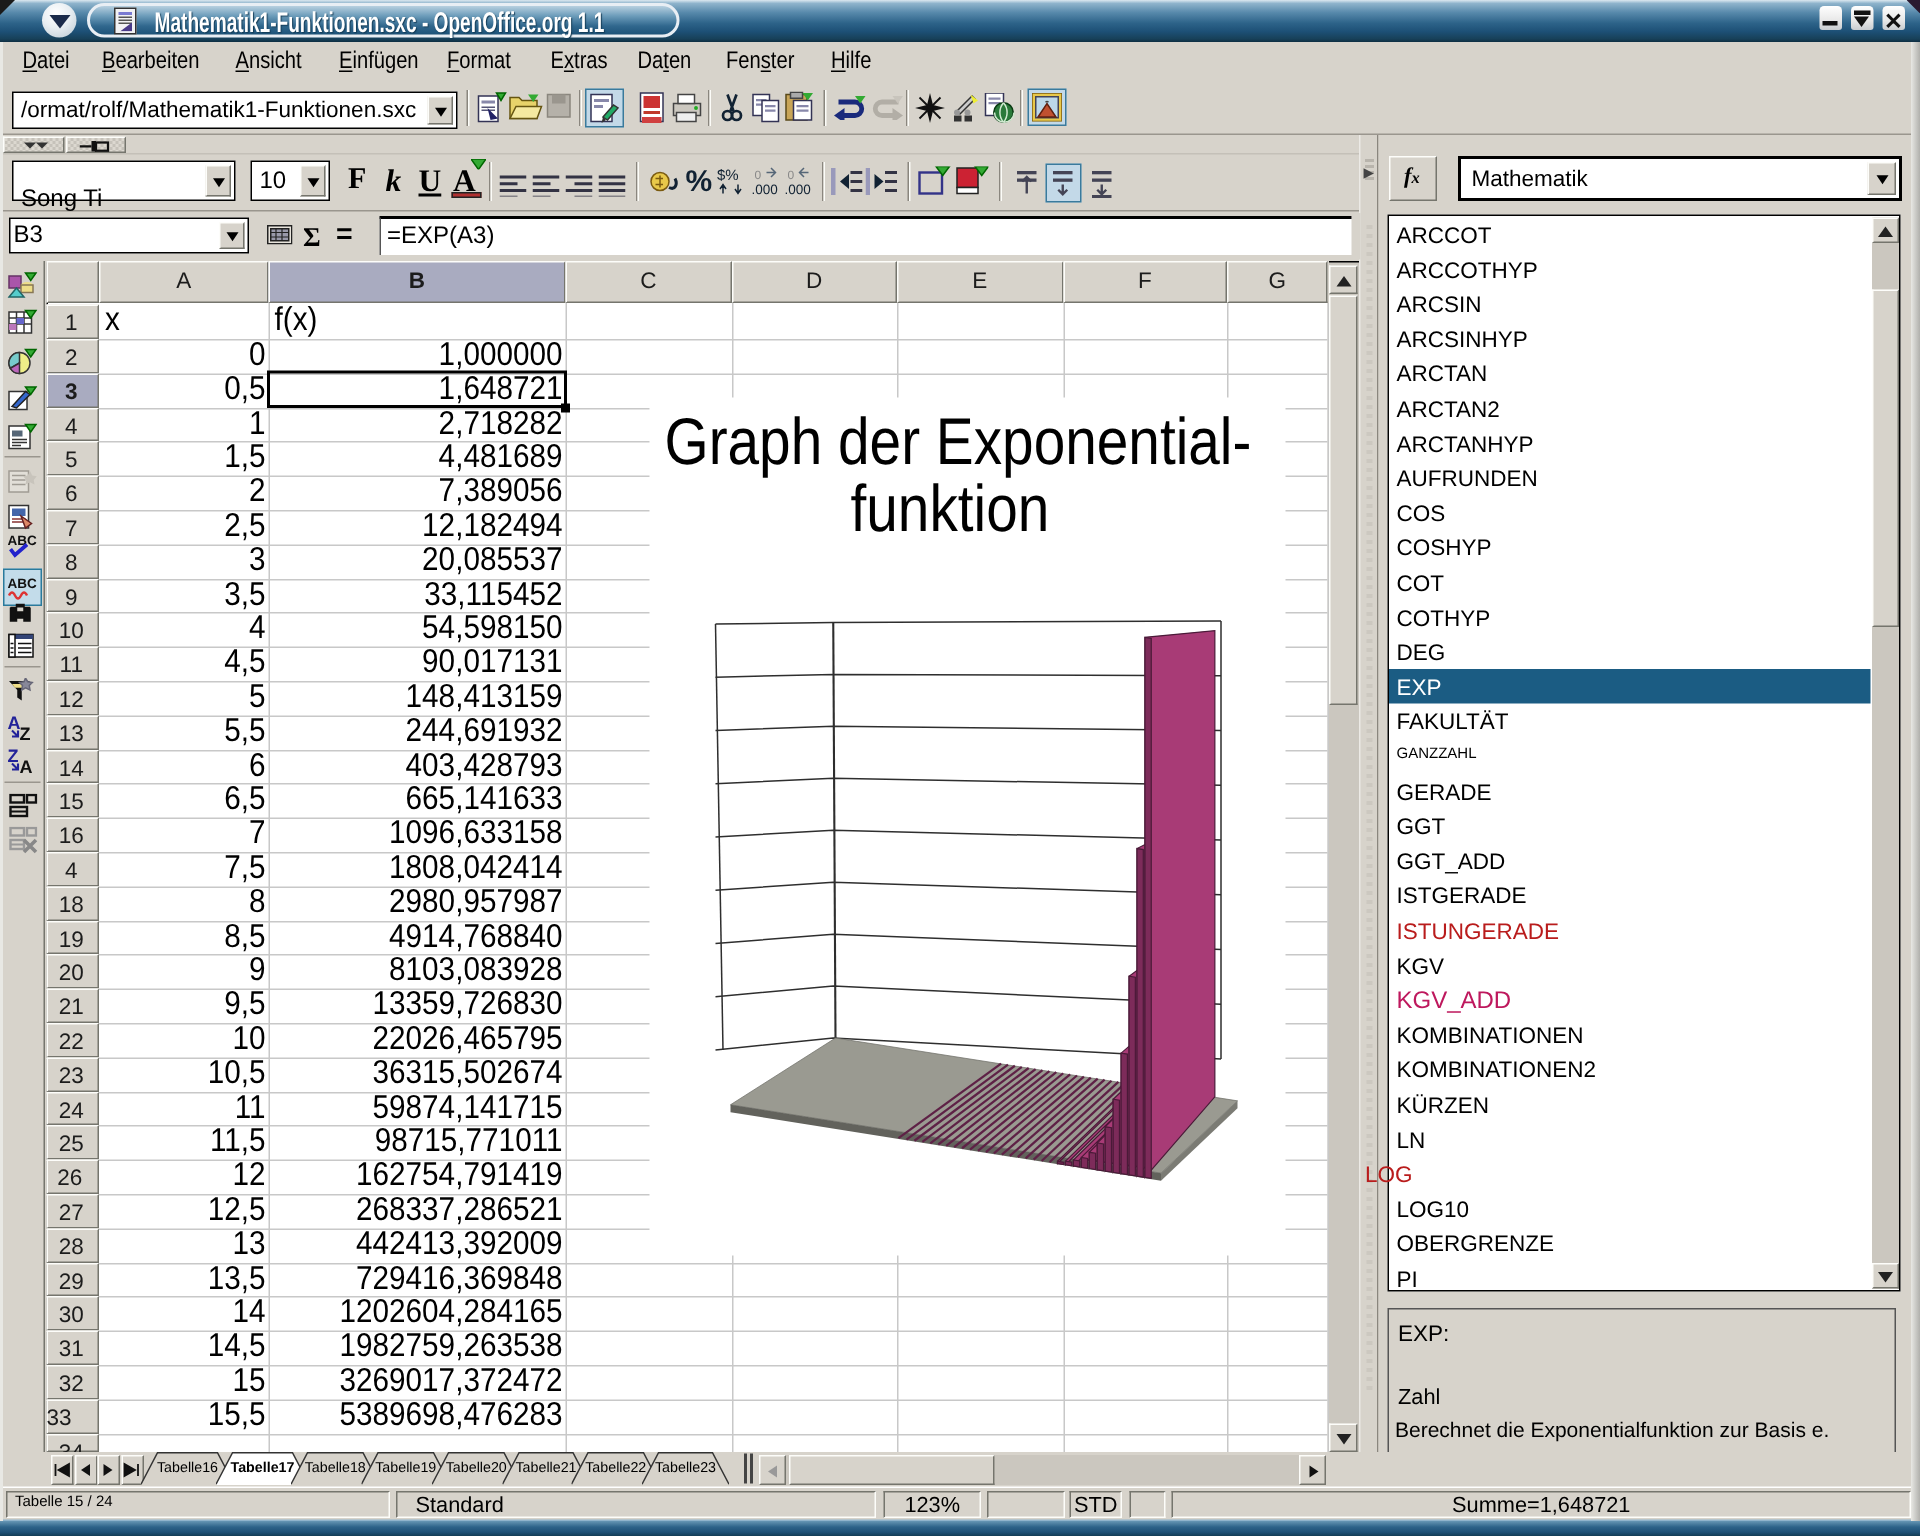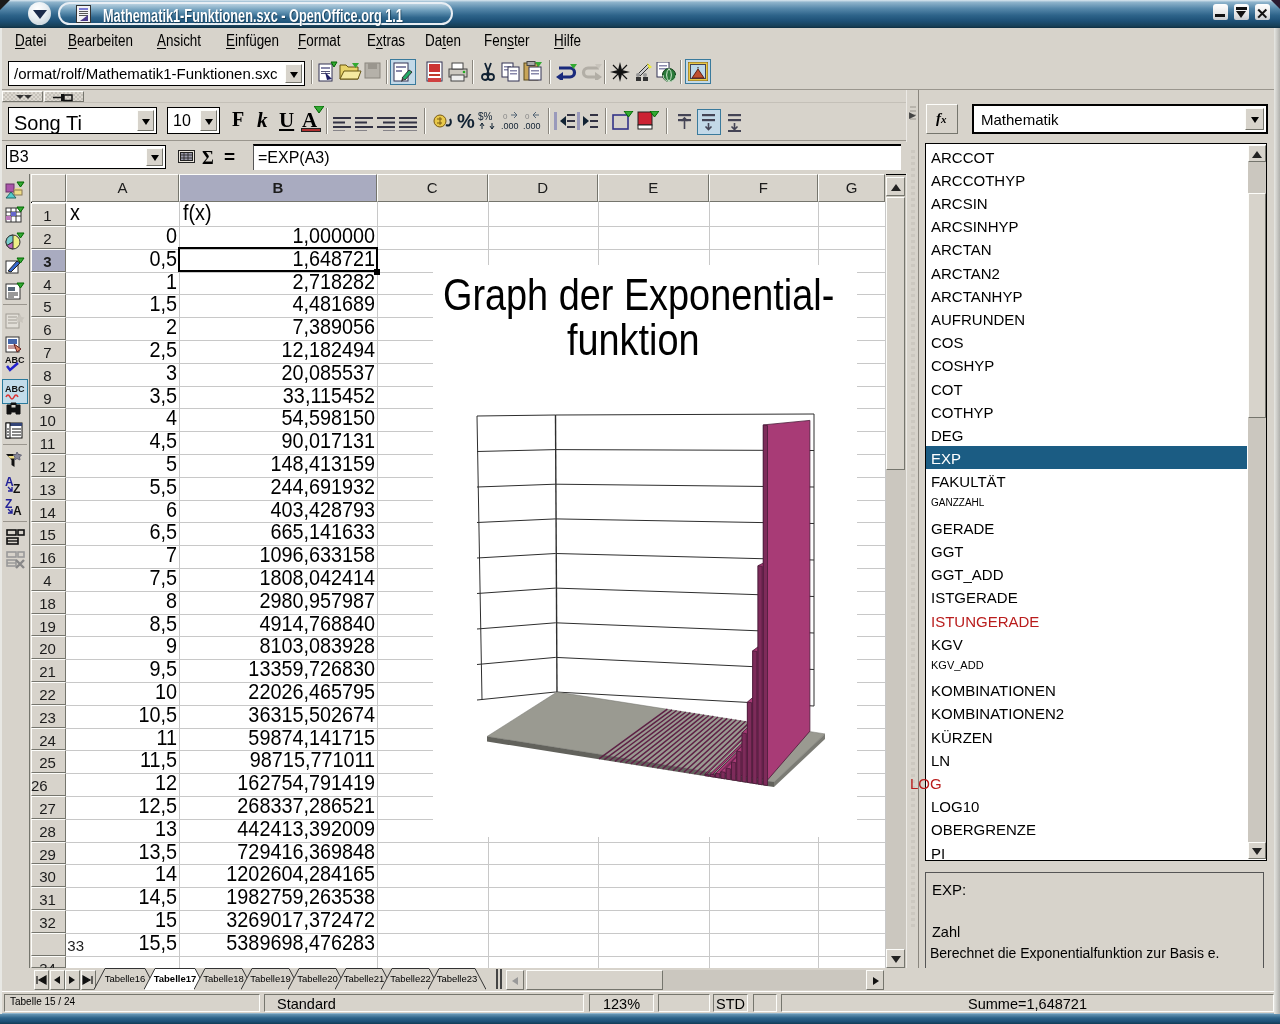--- a/index.html
+++ b/index.html
@@ -178,21 +178,21 @@
 <div class="abs ras" style="left:44px;top:1px;width:40px;height:11px;background:repeating-conic-gradient(#c6c2ba 0 25%,#dcd8d0 0 50%) 0 0/4px 4px">
       <svg class="abs" style="left:8px;top:1px" width="24" height="9" viewBox="0 0 24 9">
         <path d="M0 4.5 h8" stroke="#111" stroke-width="1.5"></path>
         <rect x="8" y="1" width="3" height="7" fill="#111"></rect>
         <rect x="11" y="2" width="8" height="5.5" fill="none" stroke="#111" stroke-width="1.5"></rect>
       </svg>
     </div>
 </div>
 <div class="abs" style="left:0;top:104px;width:907px;height:37px;background:#d7d3cb;border-bottom:1px solid #9a968e"></div>
 <div class="abs white-field" style="left:8px;top:107px;width:149px;height:27px">
-    <div class="abs" style="left:5px;top:4px;font-size:20px">Song Ti</div>
+    <div class="abs" style="left:5px;top:16px;font-size:16px">Song Ti</div>
     <div class="combo-btn">
       <div class="arr-down"></div>
     </div>
   </div>
 <div class="abs white-field" style="left:167px;top:107px;width:53px;height:27px">
     <div class="abs" style="left:5px;top:4px;font-size:16px">10</div>
     <div class="combo-btn">
       <div class="arr-down"></div>
     </div>
   </div>
@@ -471,35 +471,35 @@
 <div class="abs hdrtxt" style="left:31px;top:663.2px;width:33px;text-align:center;font-weight:normal">21</div>
 <div class="abs ras" style="left:31px;top:682.0px;width:35px;height:22.8px;background:#d7d3cb"></div>
 <div class="abs hdrtxt" style="left:31px;top:686.0px;width:33px;text-align:center;font-weight:normal">22</div>
 <div class="abs ras" style="left:31px;top:704.8px;width:35px;height:22.8px;background:#d7d3cb"></div>
 <div class="abs hdrtxt" style="left:31px;top:708.8px;width:33px;text-align:center;font-weight:normal">23</div>
 <div class="abs ras" style="left:31px;top:727.6px;width:35px;height:22.8px;background:#d7d3cb"></div>
 <div class="abs hdrtxt" style="left:31px;top:731.6px;width:33px;text-align:center;font-weight:normal">24</div>
 <div class="abs ras" style="left:31px;top:750.4px;width:35px;height:22.8px;background:#d7d3cb"></div>
 <div class="abs hdrtxt" style="left:31px;top:754.4px;width:33px;text-align:center;font-weight:normal">25</div>
 <div class="abs ras" style="left:31px;top:773.2px;width:35px;height:22.8px;background:#d7d3cb"></div>
-<div class="abs hdrtxt" style="left:31px;top:777.2px;width:31px;text-align:left;font-weight:normal">26</div>
+<div class="abs hdrtxt" style="left:31px;top:777.2px;width:31px;text-align:center;font-weight:normal">26</div>
 <div class="abs ras" style="left:31px;top:796.0px;width:35px;height:22.8px;background:#d7d3cb"></div>
 <div class="abs hdrtxt" style="left:31px;top:800.0px;width:33px;text-align:center;font-weight:normal">27</div>
 <div class="abs ras" style="left:31px;top:818.8px;width:35px;height:22.8px;background:#d7d3cb"></div>
 <div class="abs hdrtxt" style="left:31px;top:822.8px;width:33px;text-align:center;font-weight:normal">28</div>
 <div class="abs ras" style="left:31px;top:841.6px;width:35px;height:22.8px;background:#d7d3cb"></div>
 <div class="abs hdrtxt" style="left:31px;top:845.6px;width:33px;text-align:center;font-weight:normal">29</div>
 <div class="abs ras" style="left:31px;top:864.4px;width:35px;height:22.8px;background:#d7d3cb"></div>
 <div class="abs hdrtxt" style="left:31px;top:868.4px;width:33px;text-align:center;font-weight:normal">30</div>
 <div class="abs ras" style="left:31px;top:887.2px;width:35px;height:22.8px;background:#d7d3cb"></div>
 <div class="abs hdrtxt" style="left:31px;top:891.2px;width:33px;text-align:center;font-weight:normal">31</div>
 <div class="abs ras" style="left:31px;top:910.0px;width:35px;height:22.8px;background:#d7d3cb"></div>
 <div class="abs hdrtxt" style="left:31px;top:914.0px;width:33px;text-align:center;font-weight:normal">32</div>
 <div class="abs ras" style="left:31px;top:932.8px;width:35px;height:22.8px;background:#d7d3cb"></div>
-<div class="abs hdrtxt" style="left:31px;top:936.8px;width:53px;text-align:right;font-weight:normal">33</div>
+<div class="abs hdrtxt" style="left:31px;top:936.8px;width:53px;text-align:left;font-weight:normal">33</div>
 <div class="abs ras" style="left:31px;top:955.6px;width:35px;height:12.4px;background:#d7d3cb"></div>
 <div class="abs hdrtxt" style="left:31px;top:959.6px;width:33px;text-align:center;font-weight:normal">34</div>
 <div class="gl" style="left:179px;top:202px;width:1px;height:766px"></div>
 <div class="gl" style="left:377px;top:202px;width:1px;height:766px"></div>
 <div class="gl" style="left:487.5px;top:202px;width:1px;height:766px"></div>
 <div class="gl" style="left:598px;top:202px;width:1px;height:766px"></div>
 <div class="gl" style="left:708.5px;top:202px;width:1px;height:766px"></div>
 <div class="gl" style="left:818px;top:202px;width:1px;height:766px"></div>
 <div class="gl" style="left:885px;top:202px;width:1px;height:766px"></div>
 <div class="gl" style="left:66px;top:226.0px;width:819px;height:1px"></div>
@@ -702,21 +702,21 @@
 <div class="abs" style="left:926px;top:446.4px;width:321px;height:23px;background:#1b5c83"></div>
 <div class="abs" style="left:931px;top:450.1px;font-size:15px;color:#fff">EXP</div>
 <div class="abs" style="left:931px;top:473.3px;font-size:15px;color:#000">FAKULTÄT</div>
 <div class="abs" style="left:931px;top:496.5px;font-size:10px;color:#000">GANZZAHL</div>
 <div class="abs" style="left:931px;top:519.7px;font-size:15px;color:#000">GERADE</div>
 <div class="abs" style="left:931px;top:542.9px;font-size:15px;color:#000">GGT</div>
 <div class="abs" style="left:931px;top:566.1px;font-size:15px;color:#000">GGT_ADD</div>
 <div class="abs" style="left:931px;top:589.3px;font-size:15px;color:#000">ISTGERADE</div>
 <div class="abs" style="left:931px;top:612.5px;font-size:15px;color:#b91c1c">ISTUNGERADE</div>
 <div class="abs" style="left:931px;top:635.7px;font-size:15px;color:#000">KGV</div>
-<div class="abs" style="left:931px;top:658.9px;font-size:11px;color:#000000">KGV_ADD</div>
+<div class="abs" style="left:931px;top:658.9px;font-size:16px;color:#be185d">KGV_ADD</div>
 <div class="abs" style="left:931px;top:682.1px;font-size:15px;color:#000">KOMBINATIONEN</div>
 <div class="abs" style="left:931px;top:705.3px;font-size:15px;color:#000">KOMBINATIONEN2</div>
 <div class="abs" style="left:931px;top:728.5px;font-size:15px;color:#000">KÜRZEN</div>
 <div class="abs" style="left:931px;top:751.7px;font-size:15px;color:#000">LN</div>
 <div class="abs" style="left:910px;top:774.9px;font-size:15px;color:#b91c1c">LOG</div>
 <div class="abs" style="left:931px;top:798.1px;font-size:15px;color:#000">LOG10</div>
 <div class="abs" style="left:931px;top:821.3px;font-size:15px;color:#000">OBERGRENZE</div>
 <div class="abs" style="left:931px;top:844.5px;font-size:15px;color:#000">PI</div>
 <div class="abs" style="left:1248px;top:145px;width:18px;height:714px;background:#cbc7bf"></div>
 <div class="abs ras" style="left:1248px;top:145px;width:18px;height:17px">

